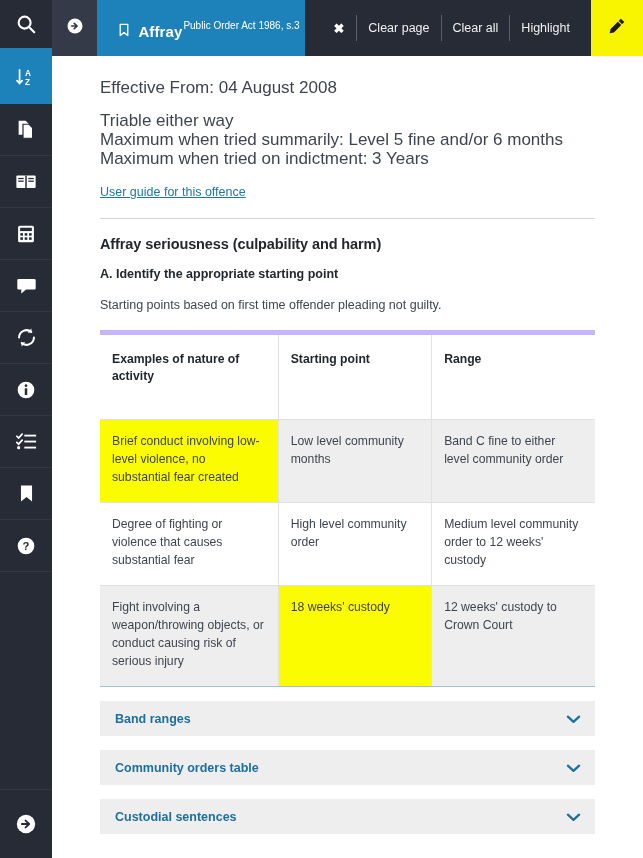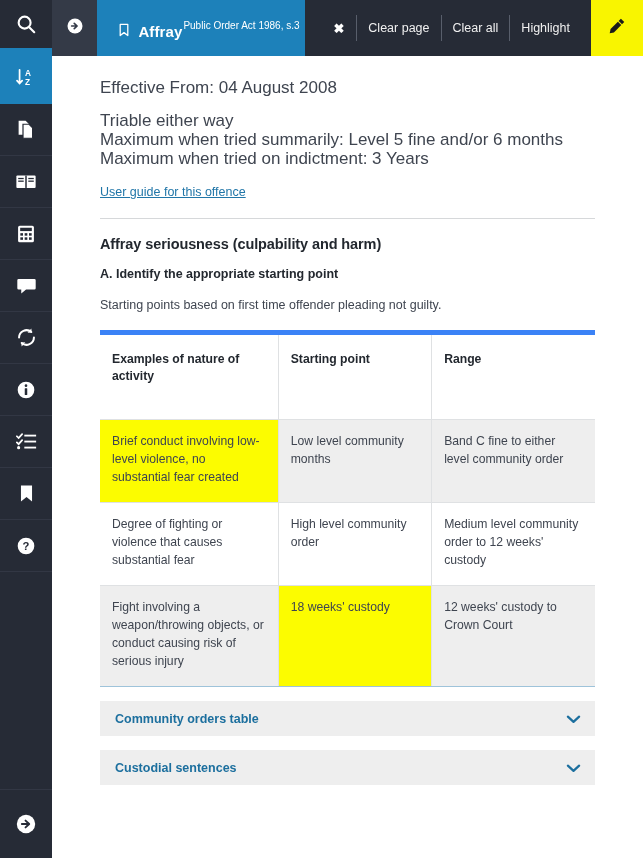--- a/index.html
+++ b/index.html
@@ -115,21 +115,21 @@
   h3.sub {
     font-size: 12.5px; font-weight: bold; color: #23282f;
     margin-top: 15px;
   }
   p.lead { font-size: 12.5px; color: #3f4550; margin-top: 17px; }
 
   
   table.st {
     width: 100%; border-collapse: collapse;
     margin-top: 18px;
-    border-top: 5px solid #3b82f6;
+    border-top: 5px solid #c4b5fd;
     table-layout: fixed;
   }
   table.st th {
     text-align: left; vertical-align: top;
     font-size: 12.2px; font-weight: bold; color: #23282f;
     padding: 16px 12px 34px 12px;
     background: #ffffff;
     border-right: 1px solid #dfe1e3;
     line-height: 17px;
   }
@@ -382,20 +382,28 @@
             <td>Medium level community order to 12 weeks' custody</td>
           </tr>
           <tr class="alt last">
             <td>Fight involving a weapon/throwing objects, or conduct causing risk of serious injury</td>
             <td class="hl">18 weeks' custody</td>
             <td>12 weeks' custody to Crown Court</td>
           </tr>
         </tbody>
       </table>
 
+      <div class="acc">
+        <span class="acc-label">Band ranges</span>
+        <span class="acc-chev">
+          <svg width="15" height="10" viewBox="0 0 16 10" fill="none" stroke="#1c6f9e" stroke-width="2.4">
+            <path d="M2 2.5 L8 8 L14 2.5" stroke-linecap="round" stroke-linejoin="round"></path>
+          </svg>
+        </span>
+      </div>
 
       <div class="acc">
         <span class="acc-label">Community orders table</span>
         <span class="acc-chev">
           <svg width="15" height="10" viewBox="0 0 16 10" fill="none" stroke="#1c6f9e" stroke-width="2.4">
             <path d="M2 2.5 L8 8 L14 2.5" stroke-linecap="round" stroke-linejoin="round"></path>
           </svg>
         </span>
       </div>
 

